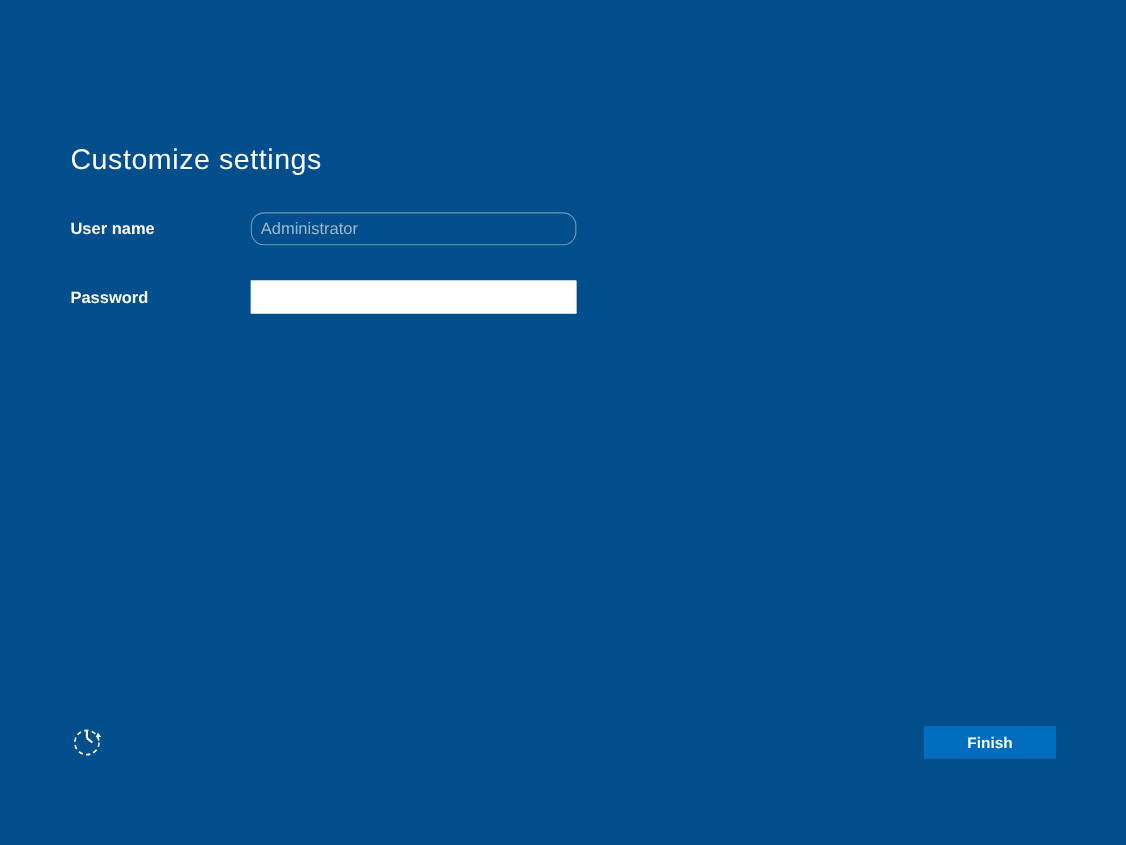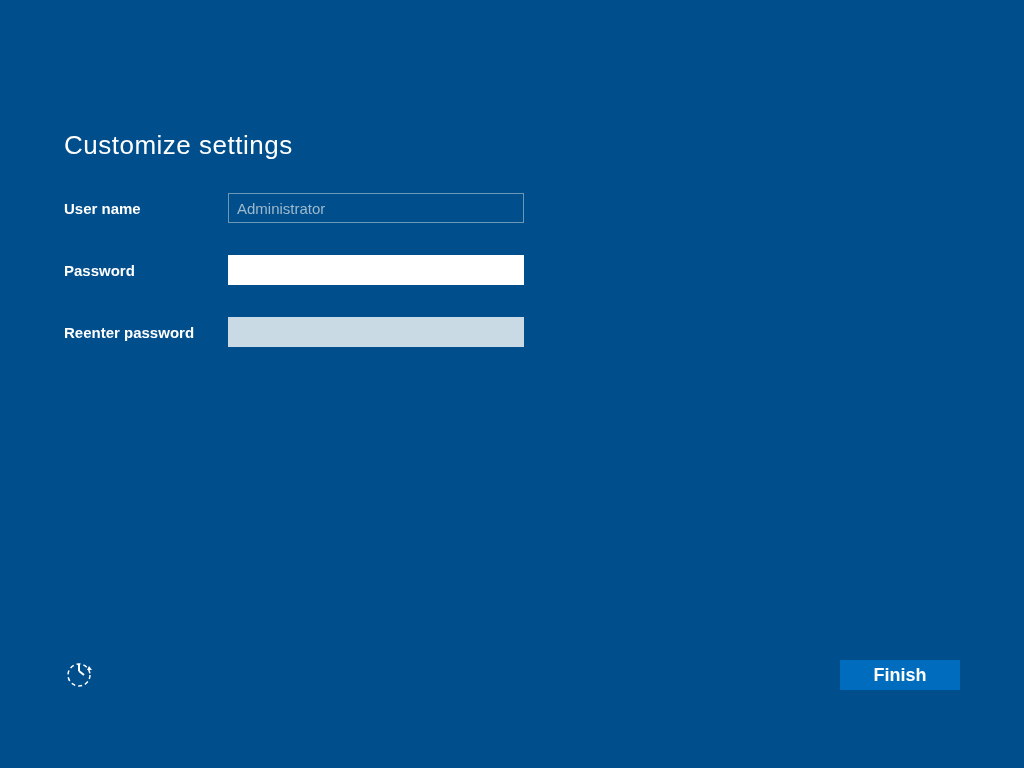--- a/index.html
+++ b/index.html
@@ -48,20 +48,21 @@
       background-color: #004e8c;
       color: #8aa9bd;
       padding: 0 8px;
       font-size: 15px;
       font-family: inherit;
       outline: none;
     }
     .input-field.readonly {
       background-color: #004e8c;
       color: #9db9cb;
+      border-radius: 12px;
     }
     .input-field.active {
       background-color: #ffffff;
       color: #000000;
       border: 1px solid #ffffff;
     }
     .input-field.dim {
       background-color: #c9dae5;
       border: 1px solid #c9dae5;
       color: #000000;
@@ -82,21 +83,21 @@
       display: flex;
       align-items: center;
       justify-content: center;
     }
     .finish-button {
       background-color: #006cbe;
       color: #ffffff;
       border: none;
       width: 120px;
       height: 30px;
-      font-size: 18px;
+      font-size: 14px;
       font-weight: 600;
       font-family: inherit;
       cursor: pointer;
       text-align: center;
     }
   </style>
 </head>
 <body>
 
 <div class="container">
@@ -105,24 +106,20 @@
   <div class="form-row">
     <div class="form-label">User name</div>
     <input type="text" class="input-field readonly" readonly="" value="Administrator" style="">
   </div>
 
   <div class="form-row">
     <div class="form-label">Password</div>
     <input type="password" class="input-field active" autofocus="" value="" style="">
   </div>
 
-  <div class="form-row">
-    <div class="form-label">Reenter password</div>
-    <input type="password" class="input-field dim" value="" style="">
-  </div>
 </div>
 
 <div class="footer">
   <div class="ease-icon">
     <svg width="28" height="28" viewBox="0 0 28 28" fill="none">
       <circle cx="14" cy="14" r="11" stroke="#ffffff" stroke-width="1.5" stroke-dasharray="4 3" fill="none"></circle>
       <path d="M14 3 L14 10 M14 10 L19 14" stroke="#ffffff" stroke-width="2" fill="none"></path>
       <path d="M22 9 L27 9 L24 5 Z" fill="#ffffff"></path>
     </svg>
   </div>

